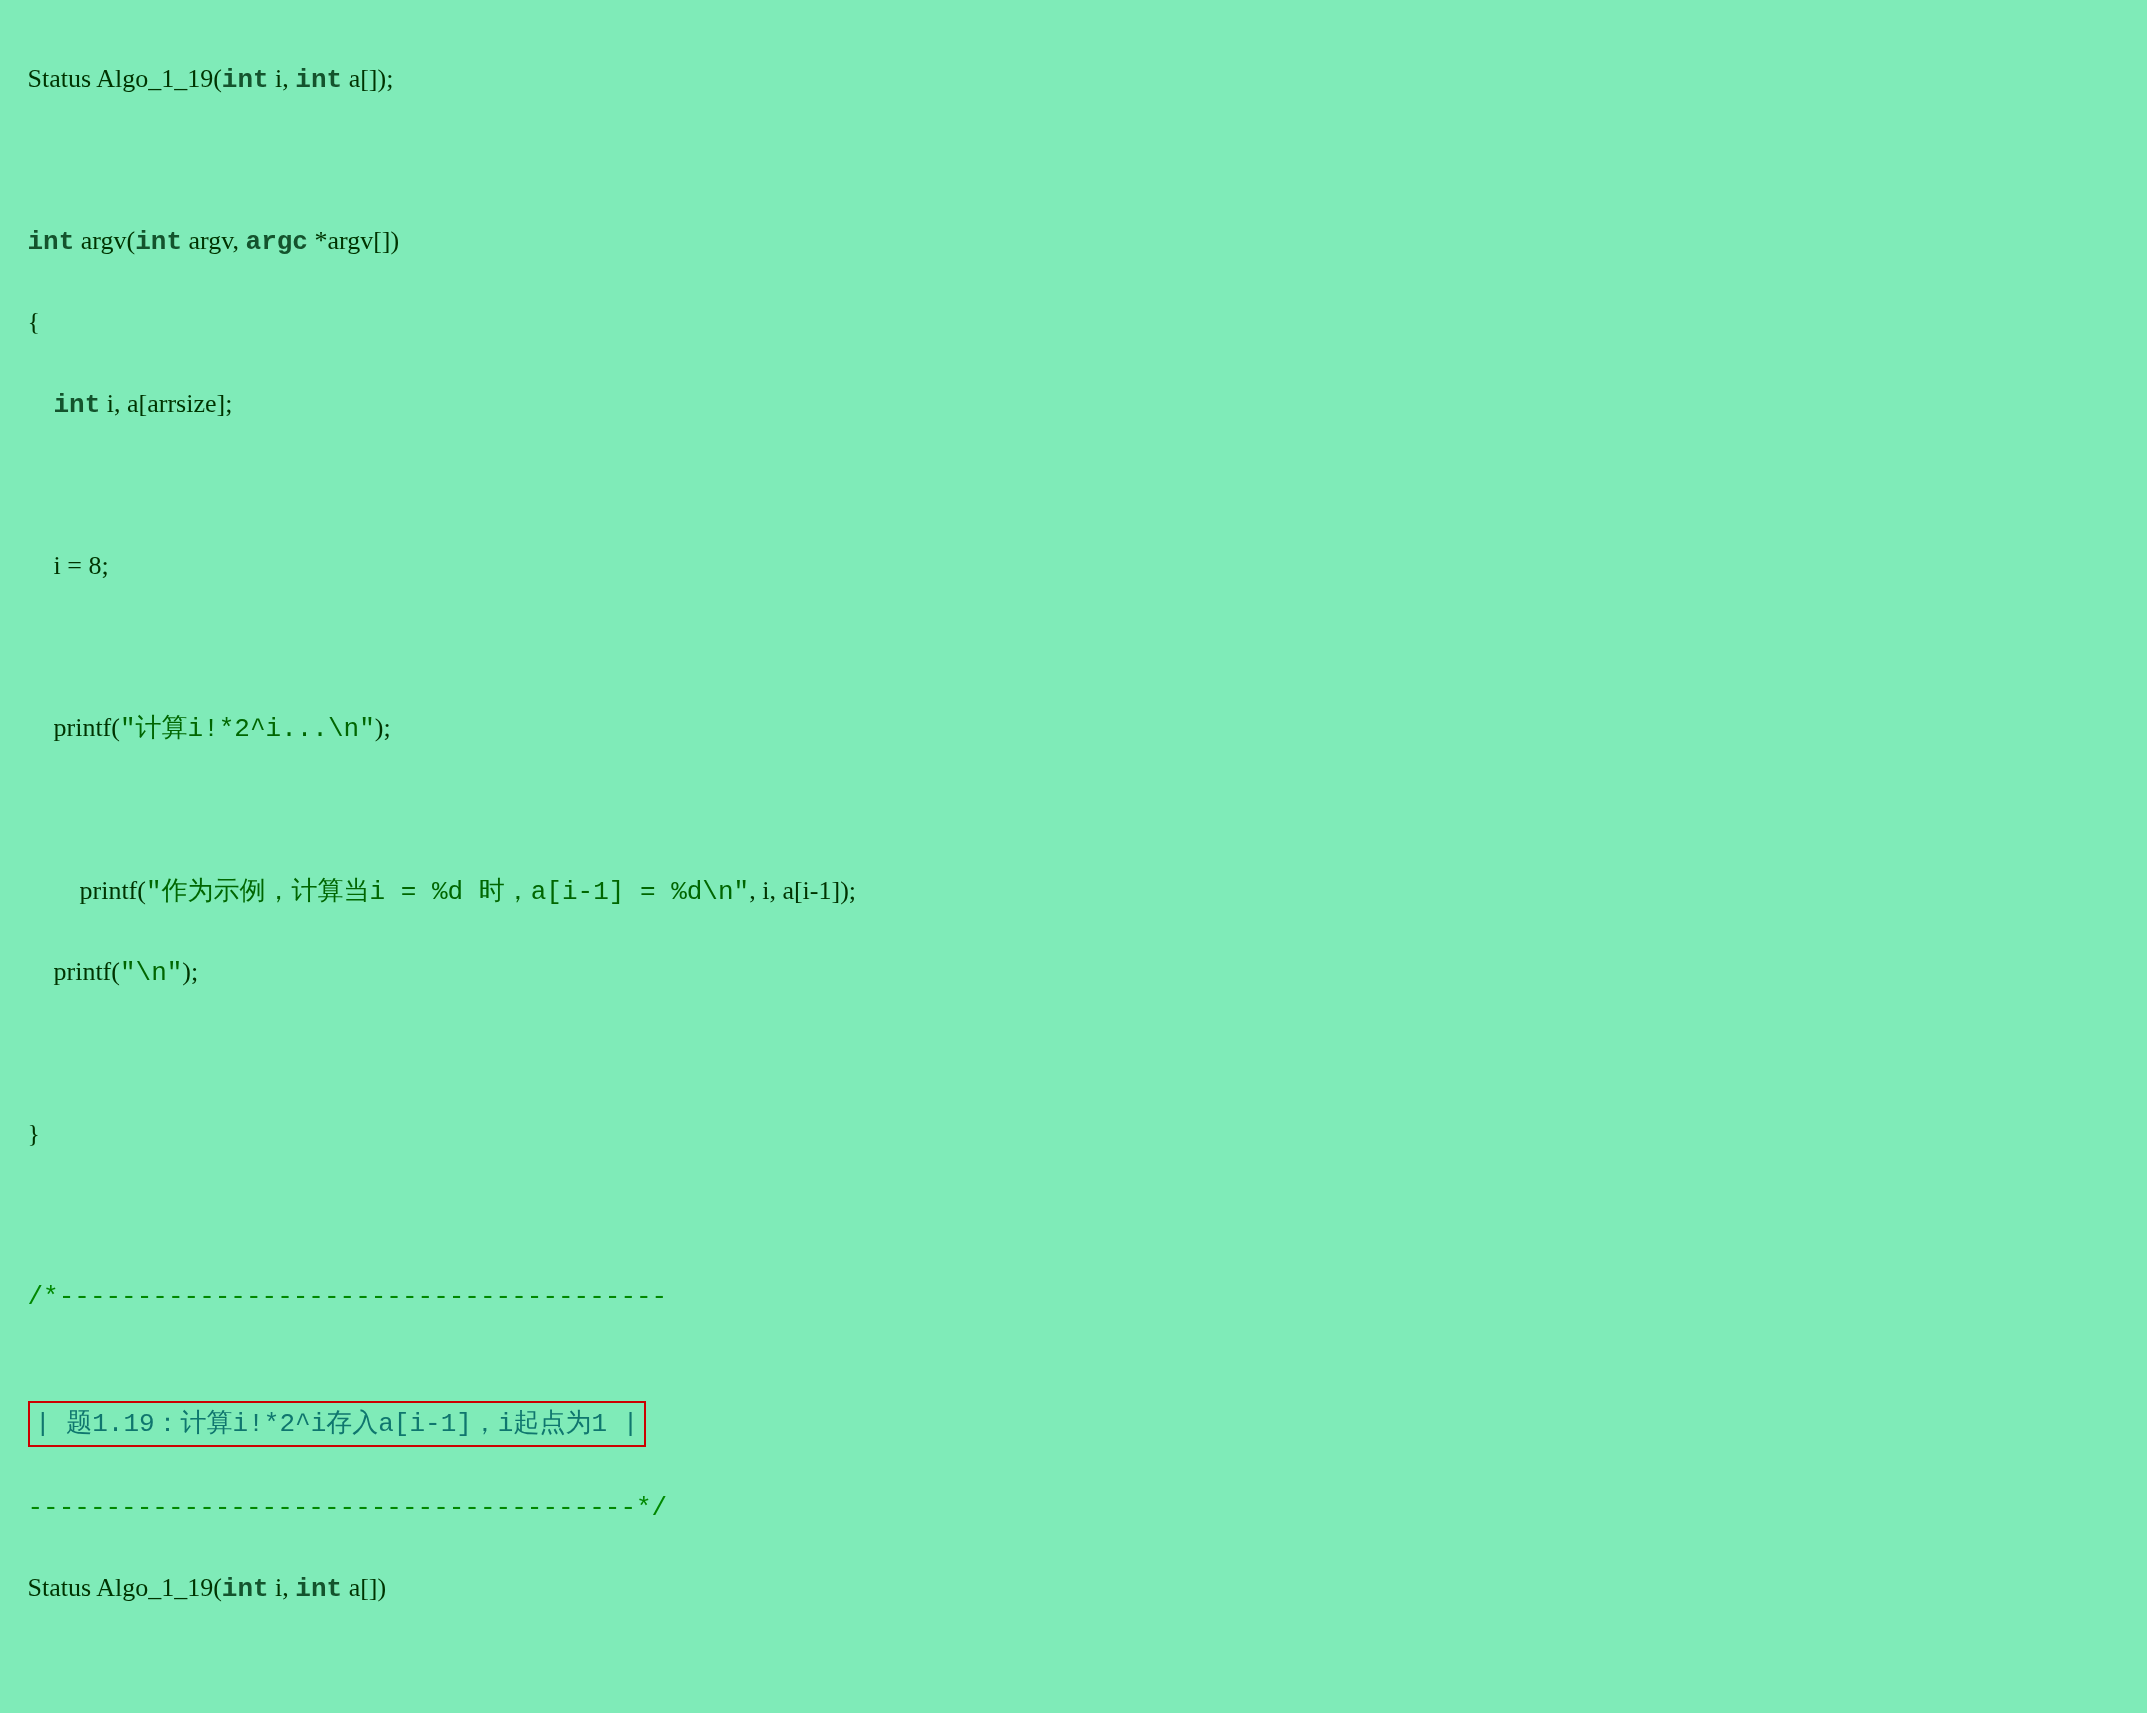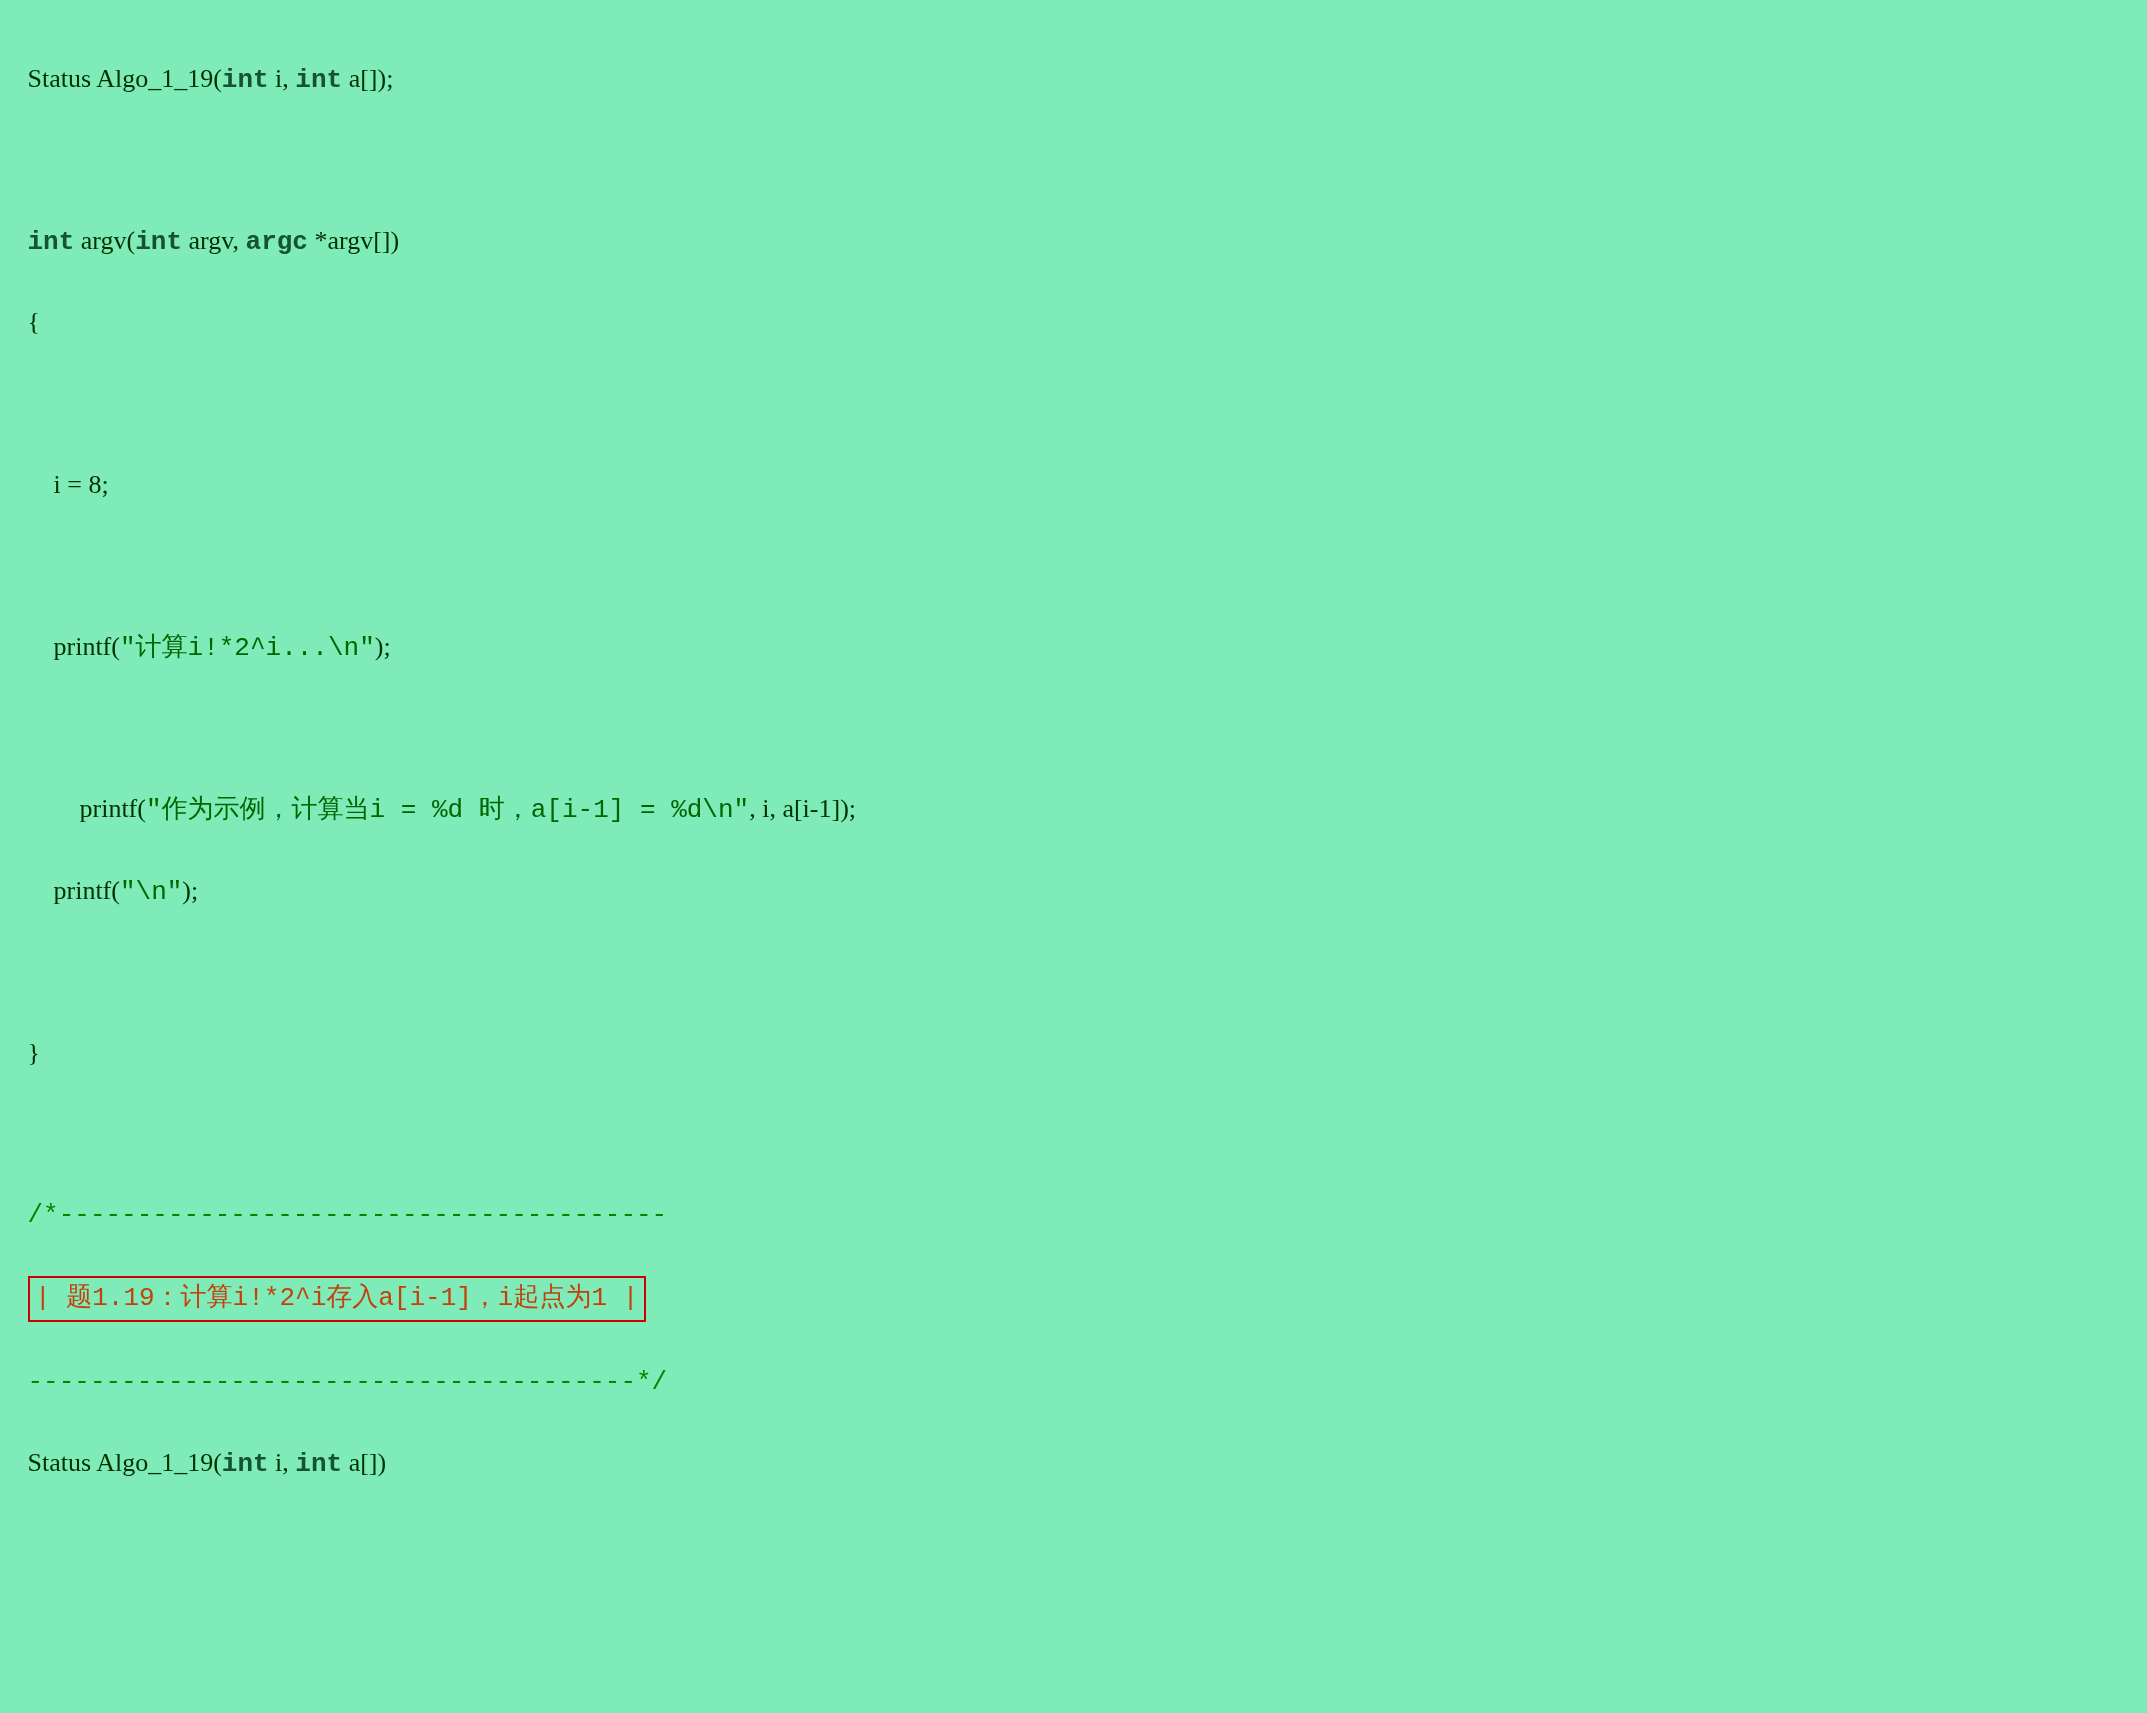--- a/index.html
+++ b/index.html
@@ -27,32 +27,33 @@
     .line { display: block; }
   </style>
 </head>
 <body>
 
 <div class="code-block">
 <span class="line"><span class="dark">Status Algo_1_19(</span><span class="kw">int</span><span class="dark"> i, </span><span class="kw">int</span><span class="dark"> a[]);</span></span>
 <span class="line">&nbsp;</span>
 <span class="line"><span class="kw">int</span><span class="dark"> argv(</span><span class="kw">int</span><span class="dark"> argv, </span><span class="kw">argc</span><span class="dark"> *argv[])</span></span>
 <span class="line"><span class="dark">{</span></span>
+<span class="line"><span class="dark">    </span><span class="kw">int</span><span class="dark"> i, a[arrsize];</span></span>
 <span class="line">&nbsp;</span>
 <span class="line"><span class="dark">    i = 8;</span></span>
 <span class="line">&nbsp;</span>
 <span class="line"><span class="dark">    printf(</span><span class="str">"计算i!*2^i...\n"</span><span class="dark">);</span></span>
 <span class="line">&nbsp;</span>
 <span class="line"><span class="dark">        printf(</span><span class="str">"作为示例，计算当i = %d 时，a[i-1] = %d\n"</span><span class="dark">, i, a[i-1]);</span></span>
 <span class="line"><span class="dark">    printf(</span><span class="str">"\n"</span><span class="dark">);</span></span>
 <span class="line">&nbsp;</span>
 <span class="line"><span class="dark">}</span></span>
 <span class="line">&nbsp;</span>
 <span class="line"><span class="comment-line">/*---------------------------------------</span></span>
-<span class="line"><span style="display:inline-block; border: 2.3px solid #CC0000; padding: 0.9px 5.5px; color: #c2410c;">| 题1.19：计算i!*2^i存入a[i-1]，i起点为1 |</span></span>
+<span class="line"><span style="display:inline-block; border: 2.3px solid #CC0000; padding: 0.9px 5.5px; color: #0f766e; margin-top: 44px;">| 题1.19：计算i!*2^i存入a[i-1]，i起点为1 |</span></span>
 <span class="line"><span class="comment-line">---------------------------------------*/</span></span>
 <span class="line"><span class="dark">Status Algo_1_19(</span><span class="kw">int</span><span class="dark"> i, </span><span class="kw">int</span><span class="dark"> a[])</span></span>
 
 
 
 
 
 
 
 

